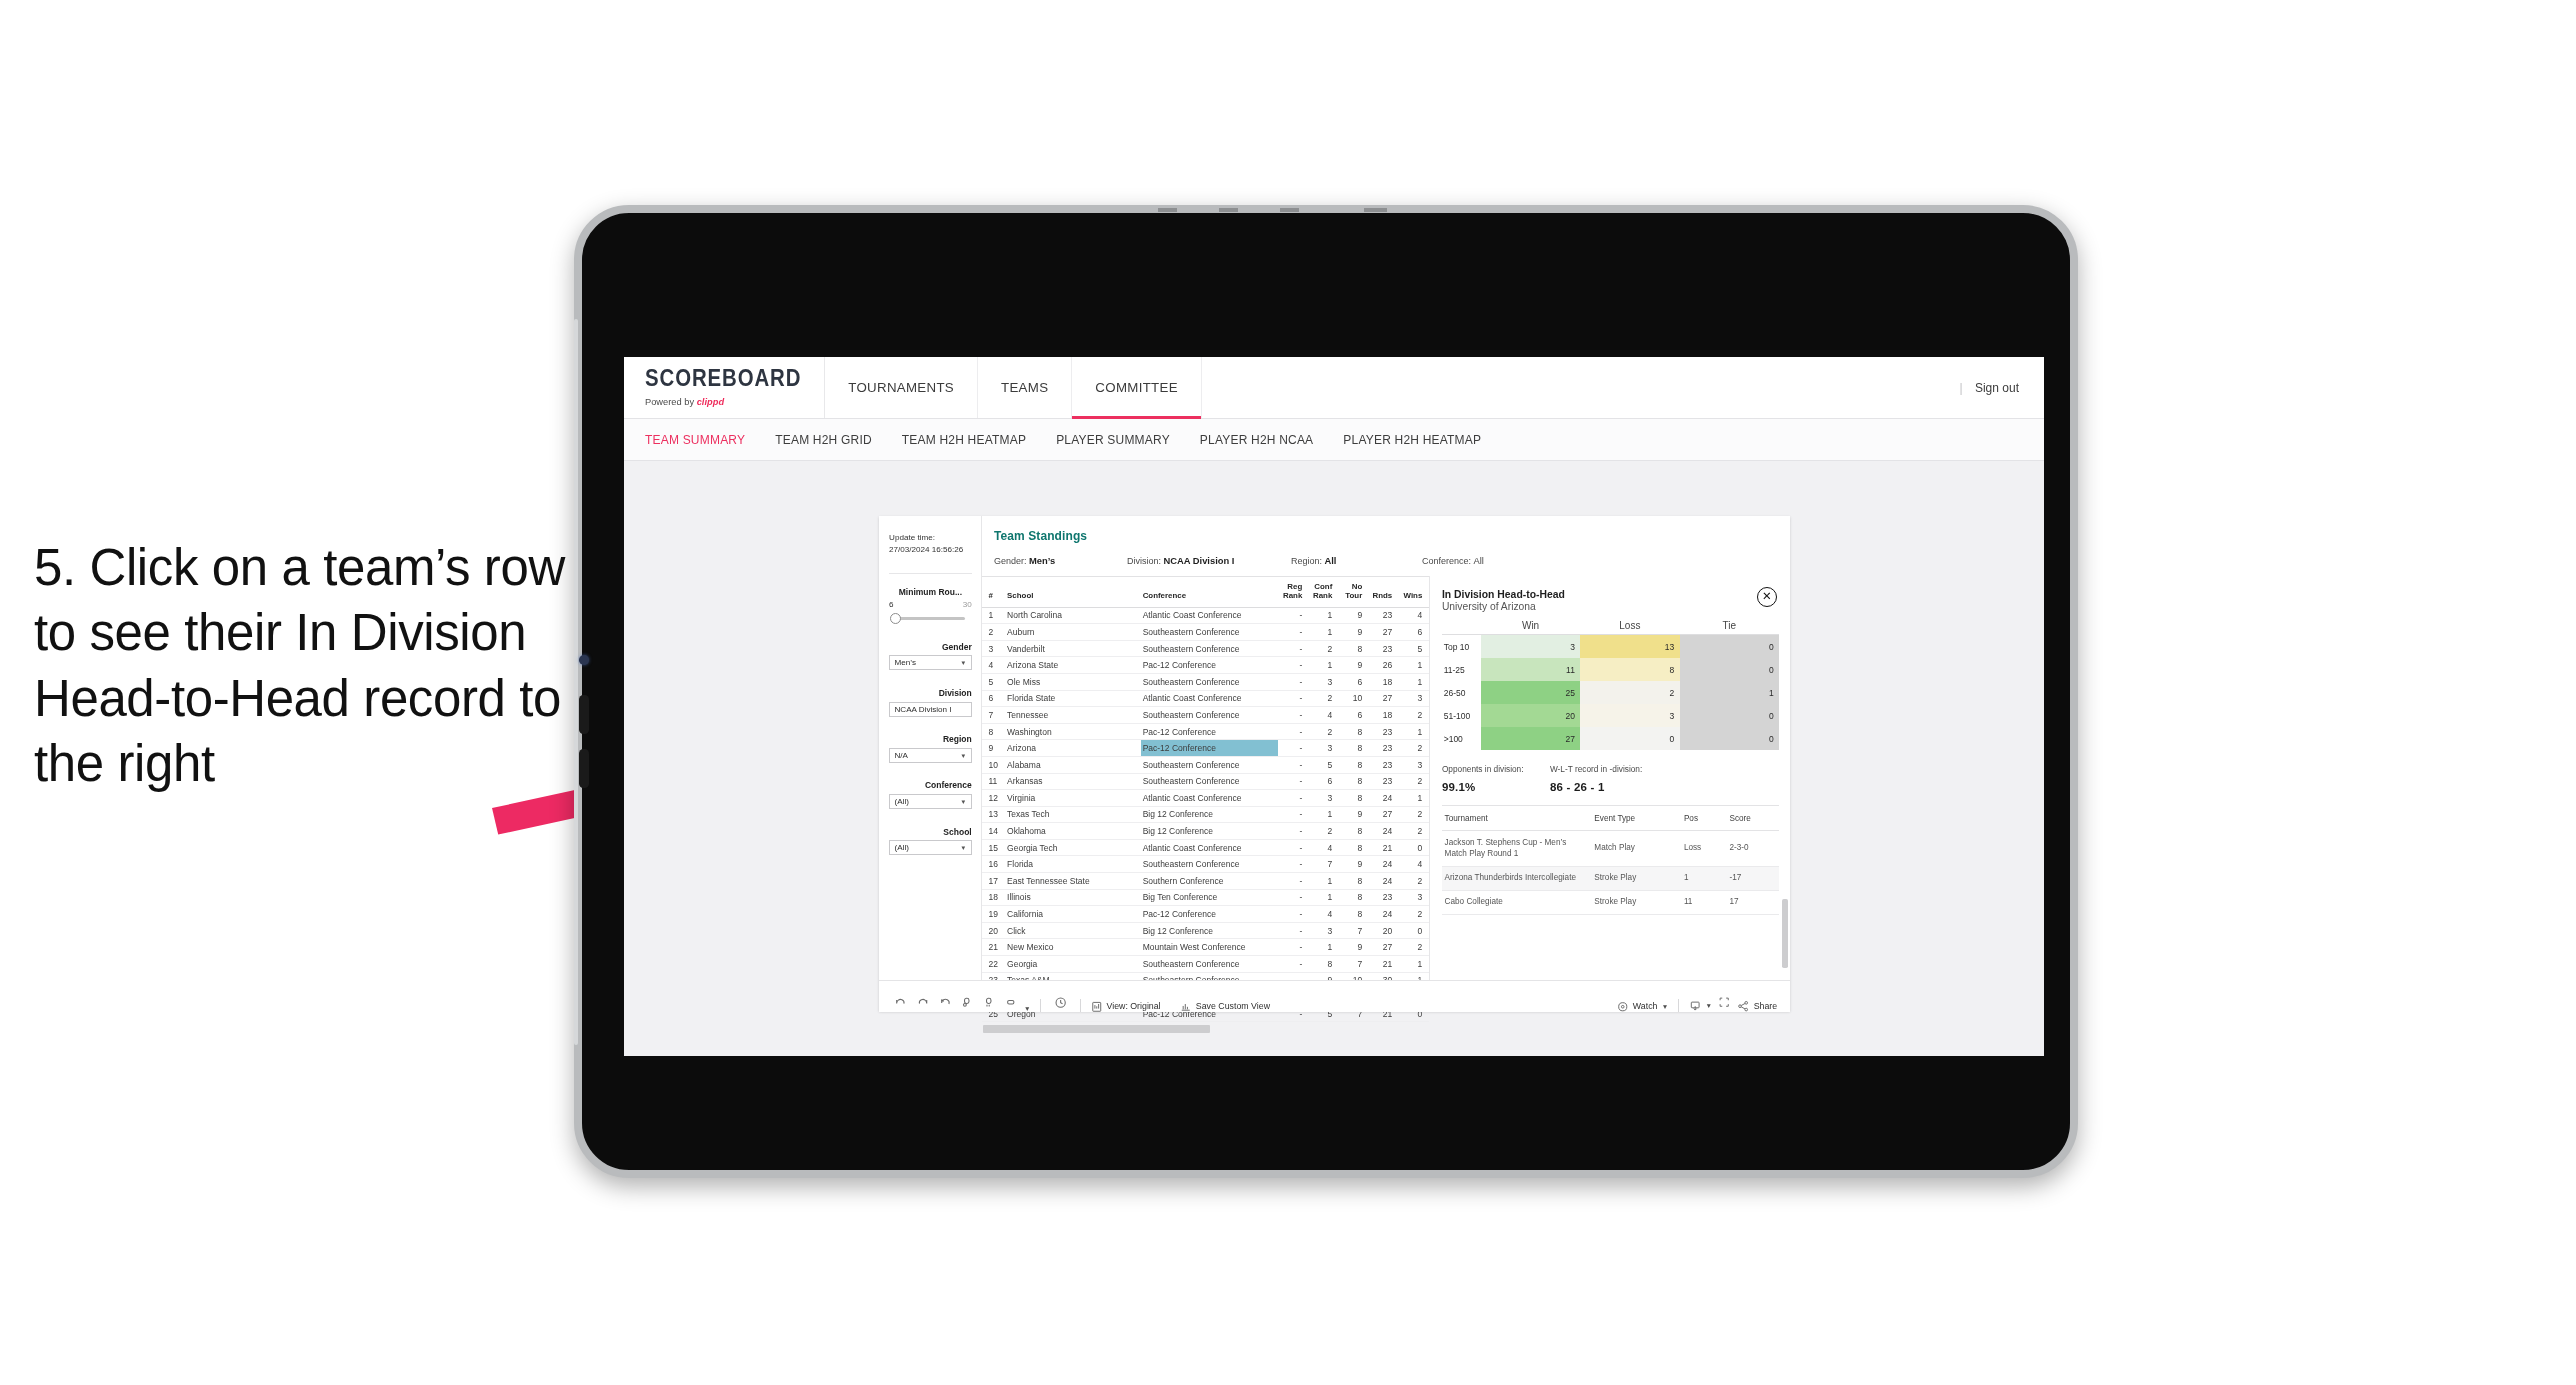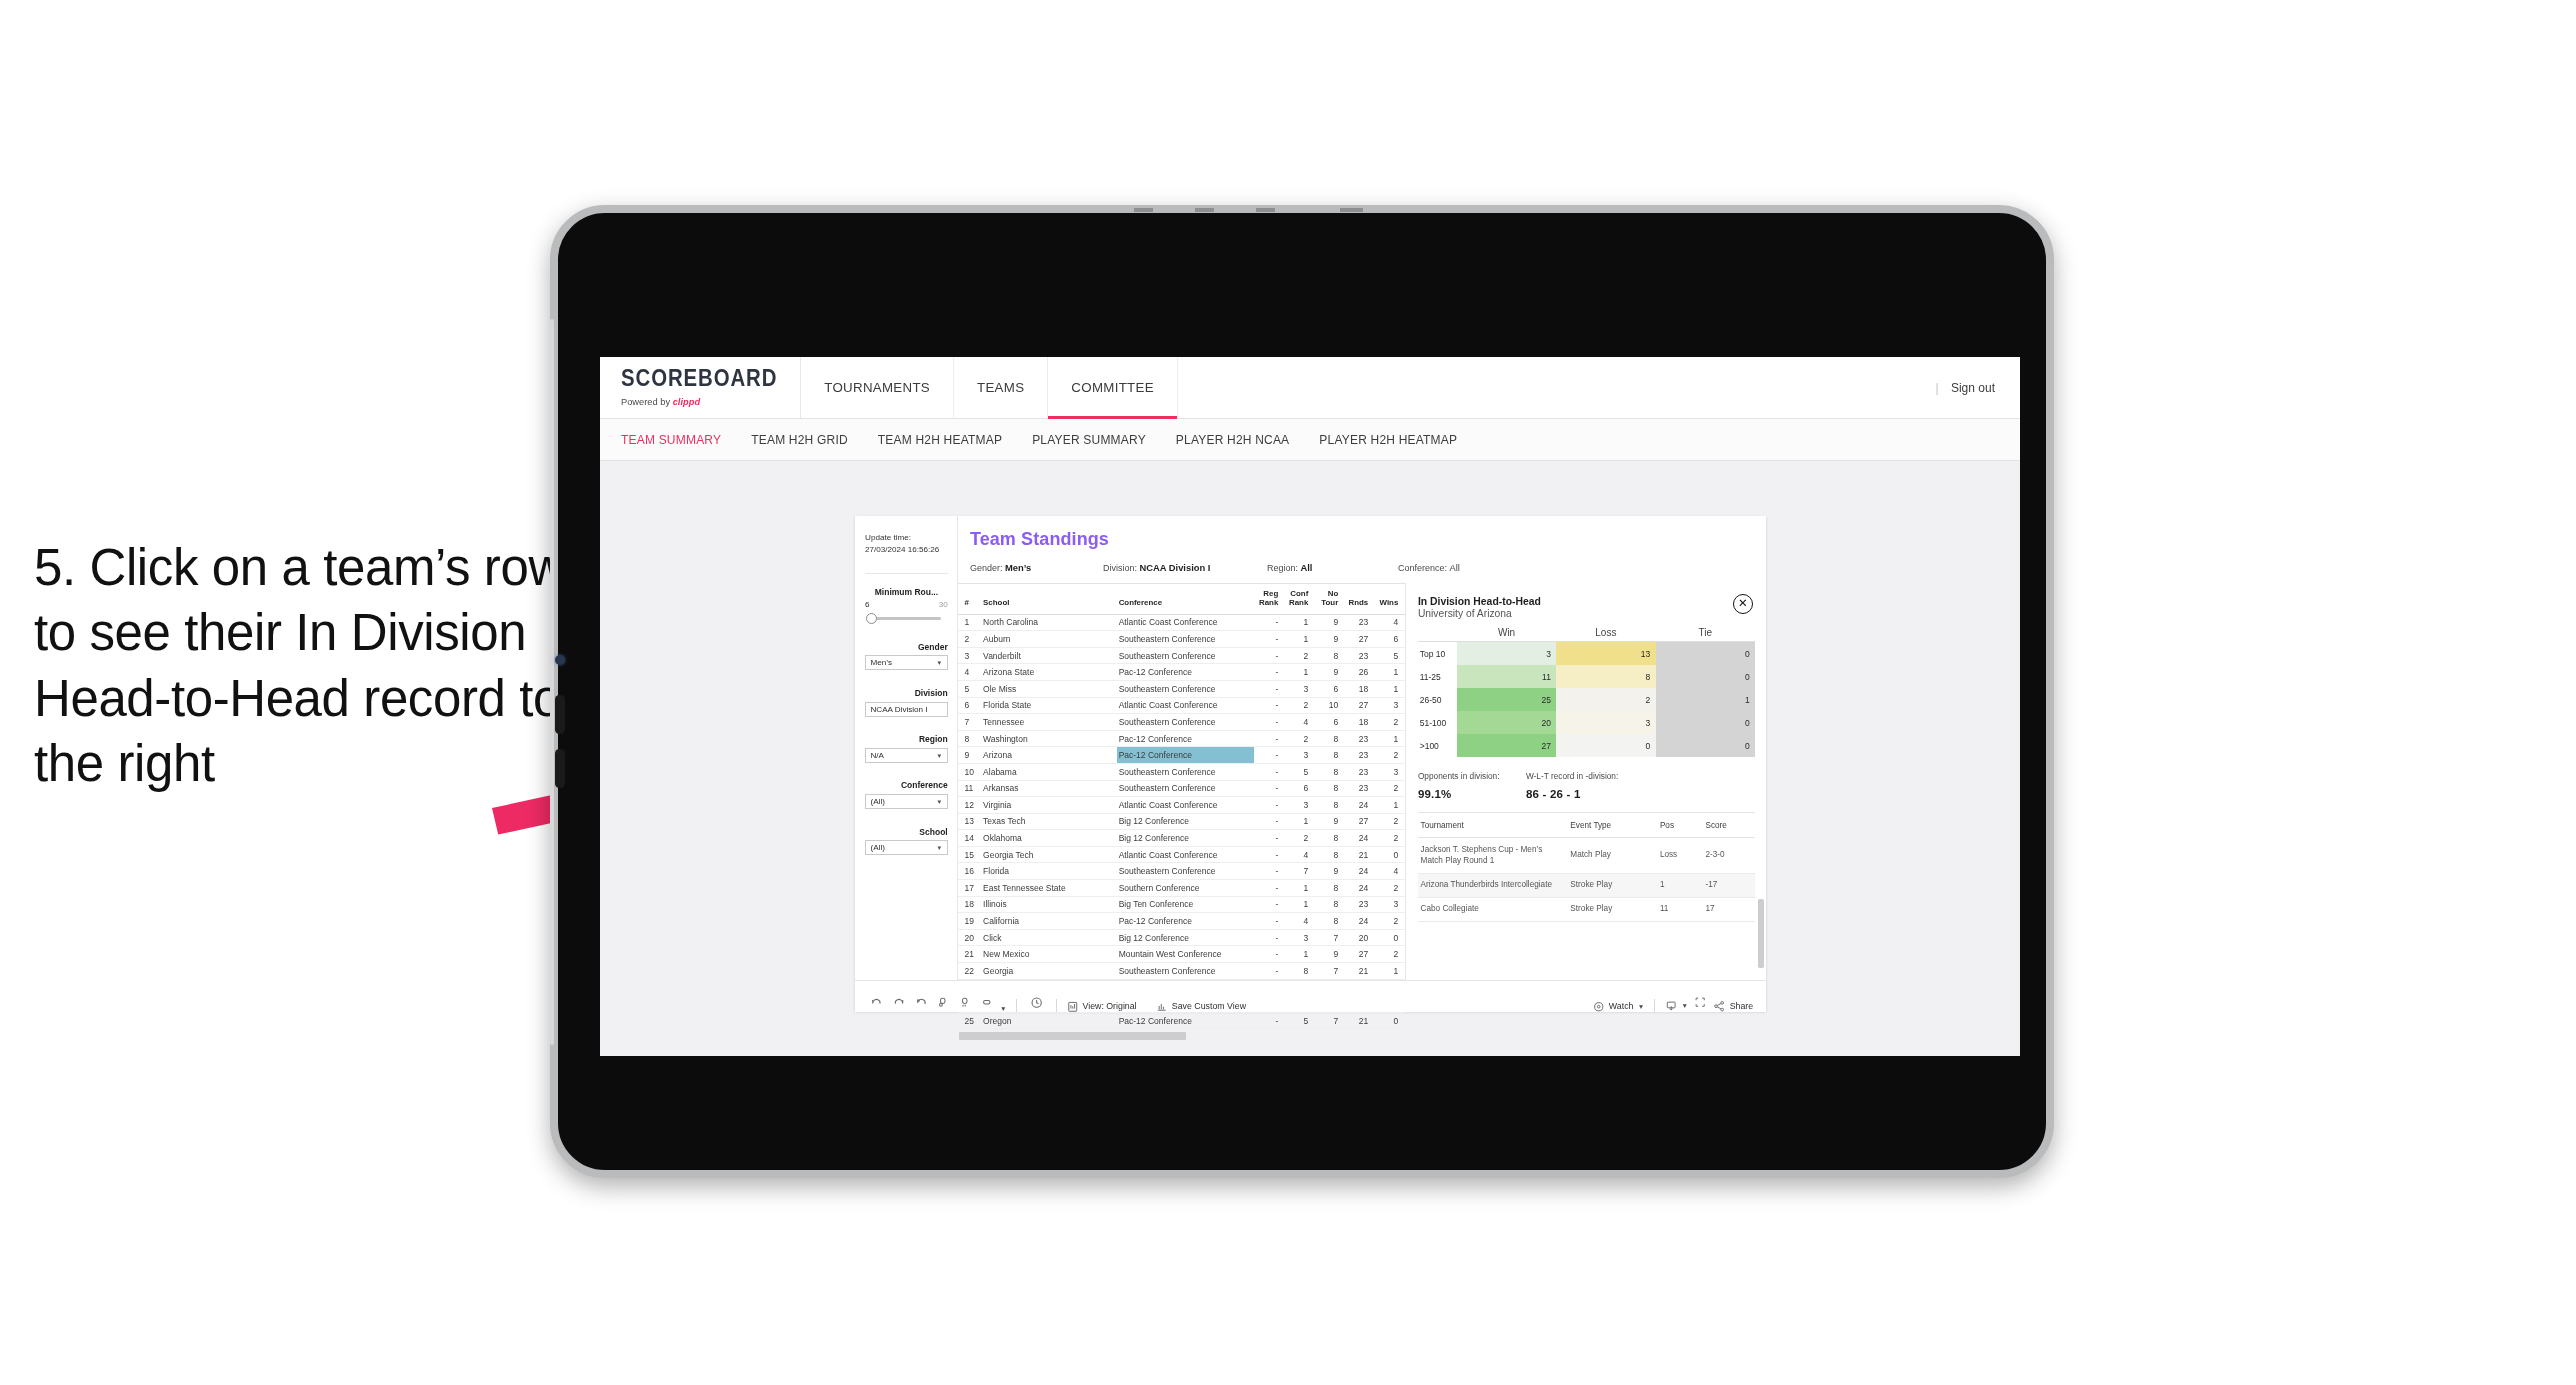--- a/index.html
+++ b/index.html
@@ -20,21 +20,21 @@
     line-height: 1.28;
     color: #111111;
     font-family: "Liberation Sans", sans-serif;
     letter-spacing: -0.4px;
   }
   .arrow-svg { position: absolute; left: 0; top: 0; width: 2576px; height: 1386px; pointer-events: none; }
 
   
   .device {
     position: absolute;
-    left: 550px; top: 205px;
+    left: 574px; top: 205px;
     width: 1504px; height: 973px;
     background: #0c0c0c;
     border-radius: 55px;
     border: 8px solid #b9bbbd;
     box-shadow: 0 8.8px 23px rgba(0,0,0,0.30);
   }
   .device::before { 
     content: "";
     position: absolute; left: 50%; top: -5.3px; transform: translateX(-50%);
     width: 381px; height: 4.4px;
@@ -139,21 +139,21 @@
   .sel {
     margin-top:3.5px; height: 15px; border:0.9px solid #c9c9cc; background:#fff;
     display:flex; align-items:center; padding: 0 4.4px;
     font-size: 8.1px; color:#2c2c2c; position:relative; white-space:nowrap; overflow:hidden;
   }
   .sel .caret { margin-left:auto; font-size:6.2px; color:#555; }
 
   
   .standings { flex:1; min-width:0; display:flex; flex-direction:column; }
   .st-head { padding: 13.3px 0 0 12.4px; }
-  .st-title { font-size: 18px; font-weight:600; color:#8b5cf6; letter-spacing:0.1px; }
+  .st-title { font-size: 12px; font-weight:600; color:#0f766e; letter-spacing:0.1px; }
   .st-meta { display:flex; margin-top: 11.5px; font-size: 9px; color:#4a4a4a; padding-bottom: 10.6px; }
   .st-meta .m { white-space:nowrap; }
   .st-meta .m b { color:#1f1f1f; font-weight:700; font-size:9.4px; }
   .st-meta .m.m1 { width: 133px; }
   .st-meta .m.m2 { width: 164px; }
   .st-meta .m.m3 { width: 131px; }
   .st-meta .m.m4 b { font-weight:400; color:#4a4a4a; }
 
   .tablewrap { flex:1; display:flex; min-height:0; }
   .tbl-col { width: 447px; flex:0 0 447px; border-top:0.9px solid #e2e2e4; display:flex; flex-direction:column; }

